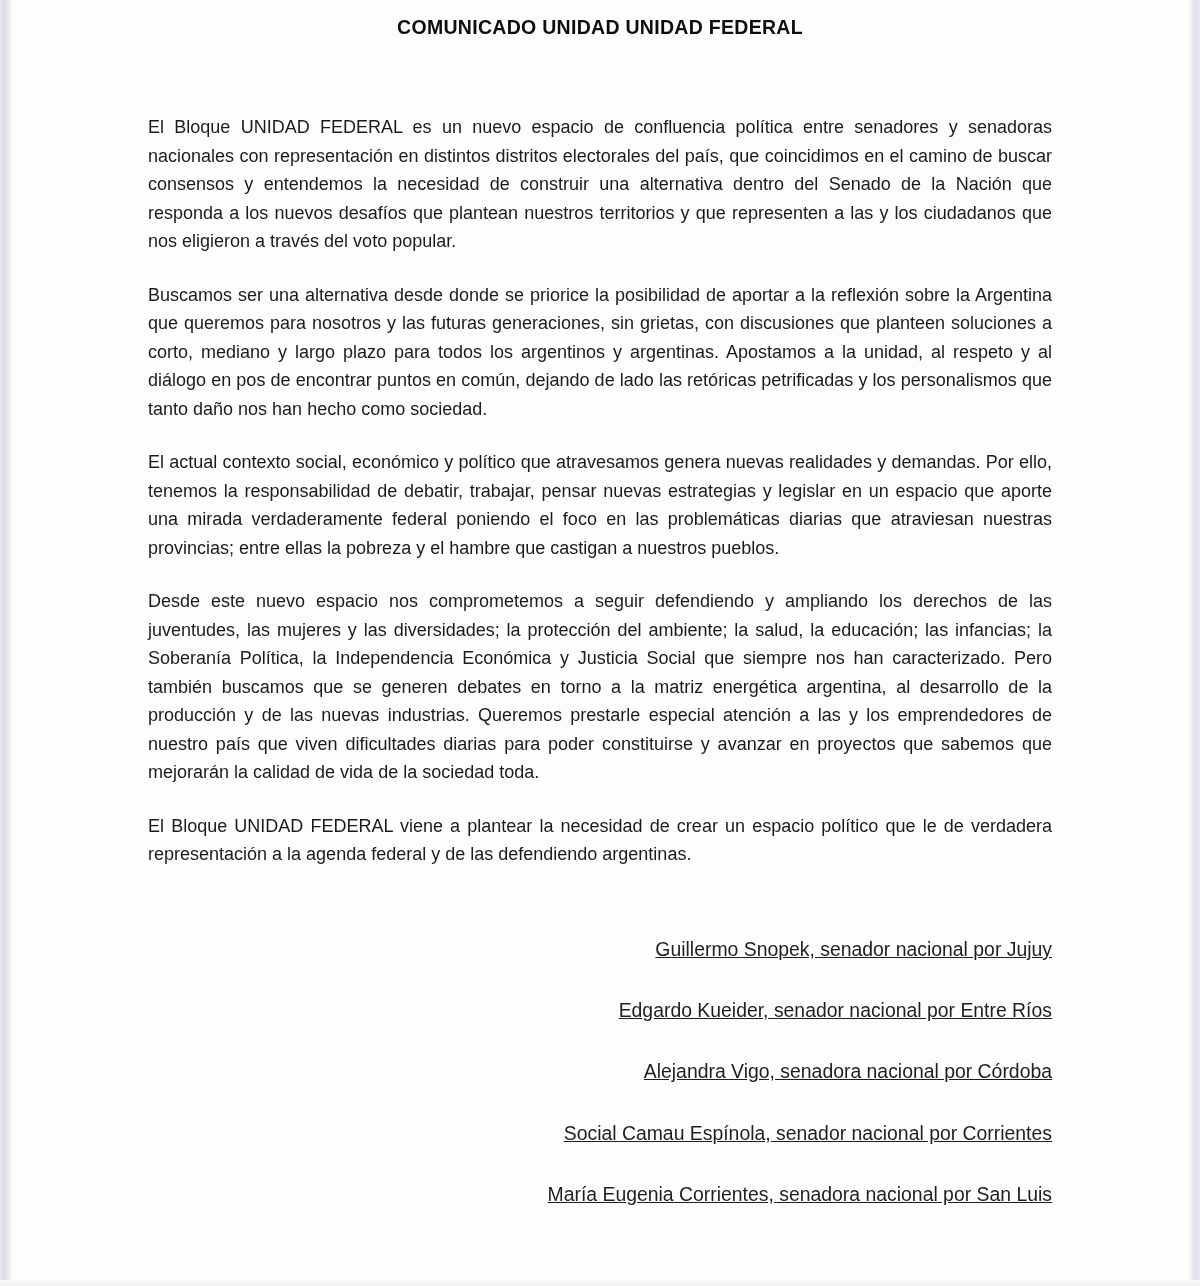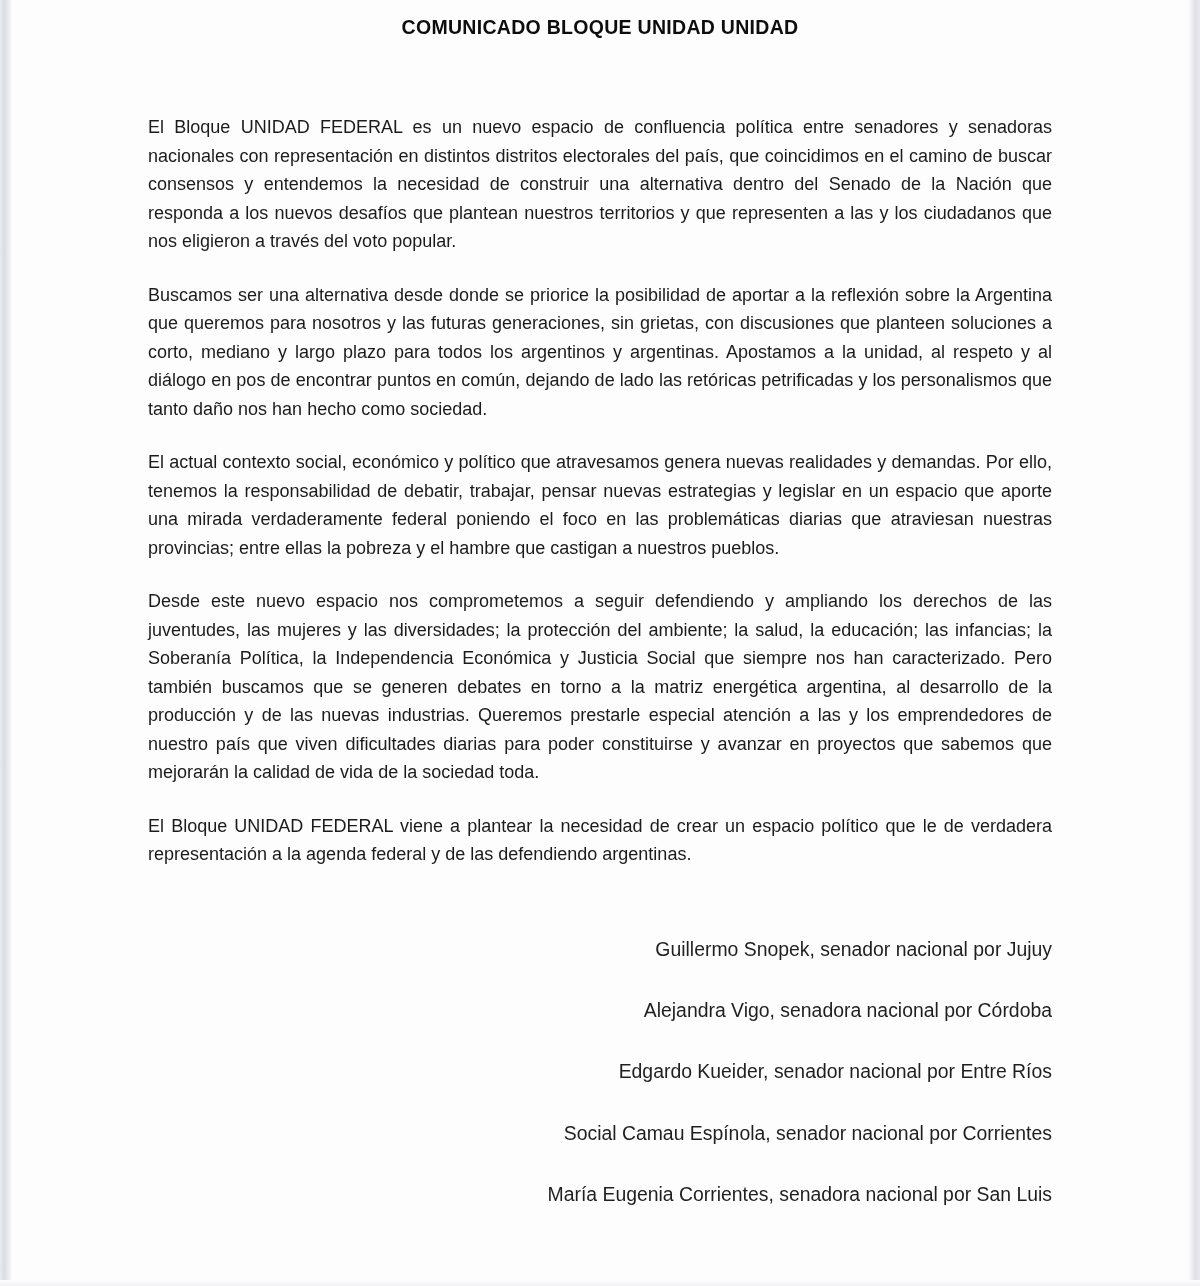--- a/index.html
+++ b/index.html
@@ -95,59 +95,60 @@
     margin: 0 auto;
     width: 904px;
     padding-top: 68px;
   }
   .signature-line {
     margin: 0 0 37px 0;
     text-align: right;
     font-size: 19.4px;
     line-height: 1.25;
     color: #1f1f1f;
+    text-decoration: underline;
   }
   .signature-line:last-child {
     margin-bottom: 0;
   }
 </style>
 </head>
 <body>
 
 <div class="page-canvas">
 
   <div class="scan-edge left"></div>
   <div class="scan-edge right"></div>
   <div class="scan-edge bottom"></div>
 
   <div class="page-sheet">
 
-    <h1 class="doc-title">COMUNICADO  BLOQUE  UNIDAD UNIDAD</h1>
+    <h1 class="doc-title">COMUNICADO  UNIDAD  UNIDAD FEDERAL</h1>
 
     <div class="body-block">
 
       <p class="doc-paragraph">El Bloque UNIDAD FEDERAL es un nuevo espacio de confluencia política entre senadores y senadoras nacionales con representación en distintos distritos electorales del país, que coincidimos en el camino de buscar consensos y entendemos la necesidad de construir una alternativa dentro del Senado de la Nación que responda a los nuevos desafíos que plantean nuestros territorios y que representen a las y los ciudadanos que nos eligieron a través del voto popular.</p>
 
       <p class="doc-paragraph">Buscamos ser una alternativa desde donde se priorice la posibilidad de aportar a la reflexión sobre la Argentina que queremos para nosotros y las futuras generaciones, sin grietas, con discusiones que planteen soluciones a corto, mediano y largo plazo para todos los argentinos y argentinas. Apostamos a la unidad, al respeto y al diálogo en pos de encontrar puntos en común, dejando de lado las retóricas petrificadas y los personalismos que tanto daño nos han hecho como sociedad.</p>
 
       <p class="doc-paragraph">El actual contexto social, económico y político que atravesamos genera nuevas realidades y demandas. Por ello, tenemos la responsabilidad de debatir, trabajar, pensar nuevas estrategias y legislar en un espacio que aporte una mirada verdaderamente federal poniendo el foco en las problemáticas diarias que atraviesan nuestras provincias; entre ellas la pobreza y el hambre que castigan a nuestros pueblos.</p>
 
       <p class="doc-paragraph">Desde este nuevo espacio nos comprometemos a seguir defendiendo y ampliando los derechos de las juventudes, las mujeres y las diversidades; la protección del ambiente; la salud, la educación; las infancias; la Soberanía Política, la Independencia Económica y Justicia Social que siempre nos han caracterizado. Pero también buscamos que se generen debates en torno a la matriz energética argentina, al desarrollo de la producción y de las nuevas industrias. Queremos prestarle especial atención a las y los emprendedores de nuestro país que viven dificultades diarias para poder constituirse y avanzar en proyectos que sabemos que mejorarán la calidad de vida de la sociedad toda.</p>
 
       <p class="doc-paragraph">El Bloque UNIDAD FEDERAL viene a plantear la necesidad de crear un espacio político que le de verdadera representación a la agenda federal y de las defendiendo argentinas.</p>
 
     </div>
 
     <div class="signatures">
 
       <p class="signature-line">Guillermo Snopek, senador nacional por Jujuy</p>
 
+      <p class="signature-line">Edgardo Kueider, senador nacional por Entre Ríos</p>
+
       <p class="signature-line">Alejandra Vigo, senadora nacional por Córdoba</p>
-
-      <p class="signature-line">Edgardo Kueider, senador nacional por Entre Ríos</p>
 
       <p class="signature-line">Social Camau Espínola, senador nacional por Corrientes</p>
 
       <p class="signature-line">María Eugenia Corrientes, senadora nacional por San Luis</p>
 
     </div>
 
   </div>
 </div>
 

